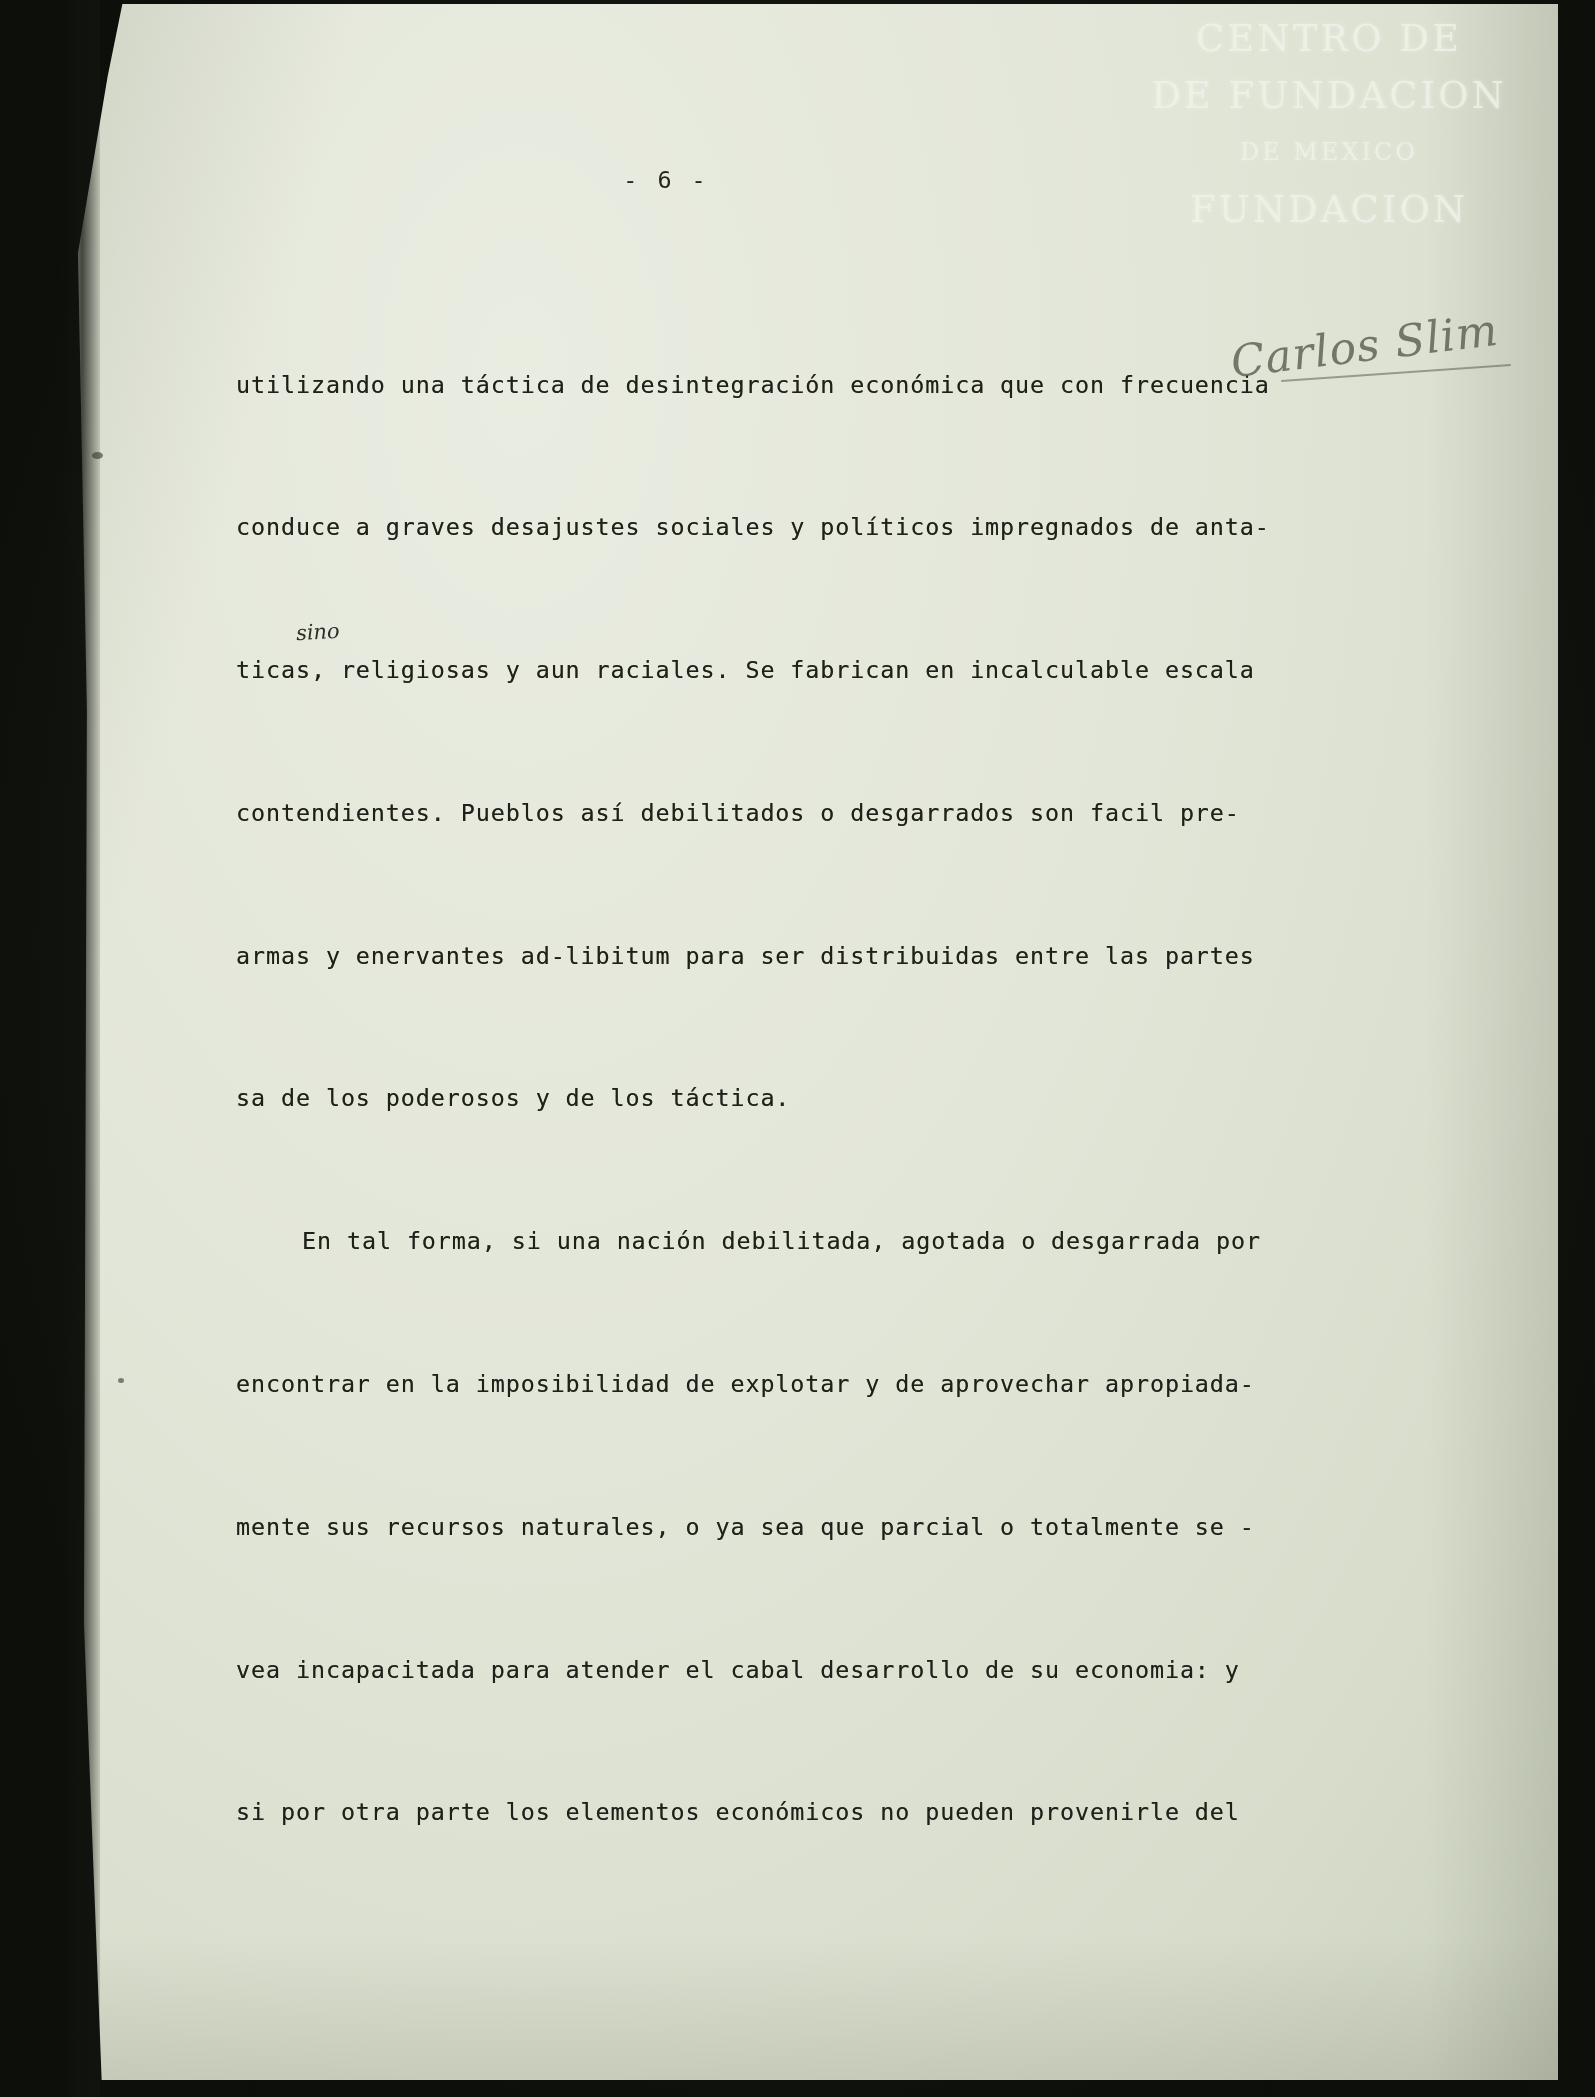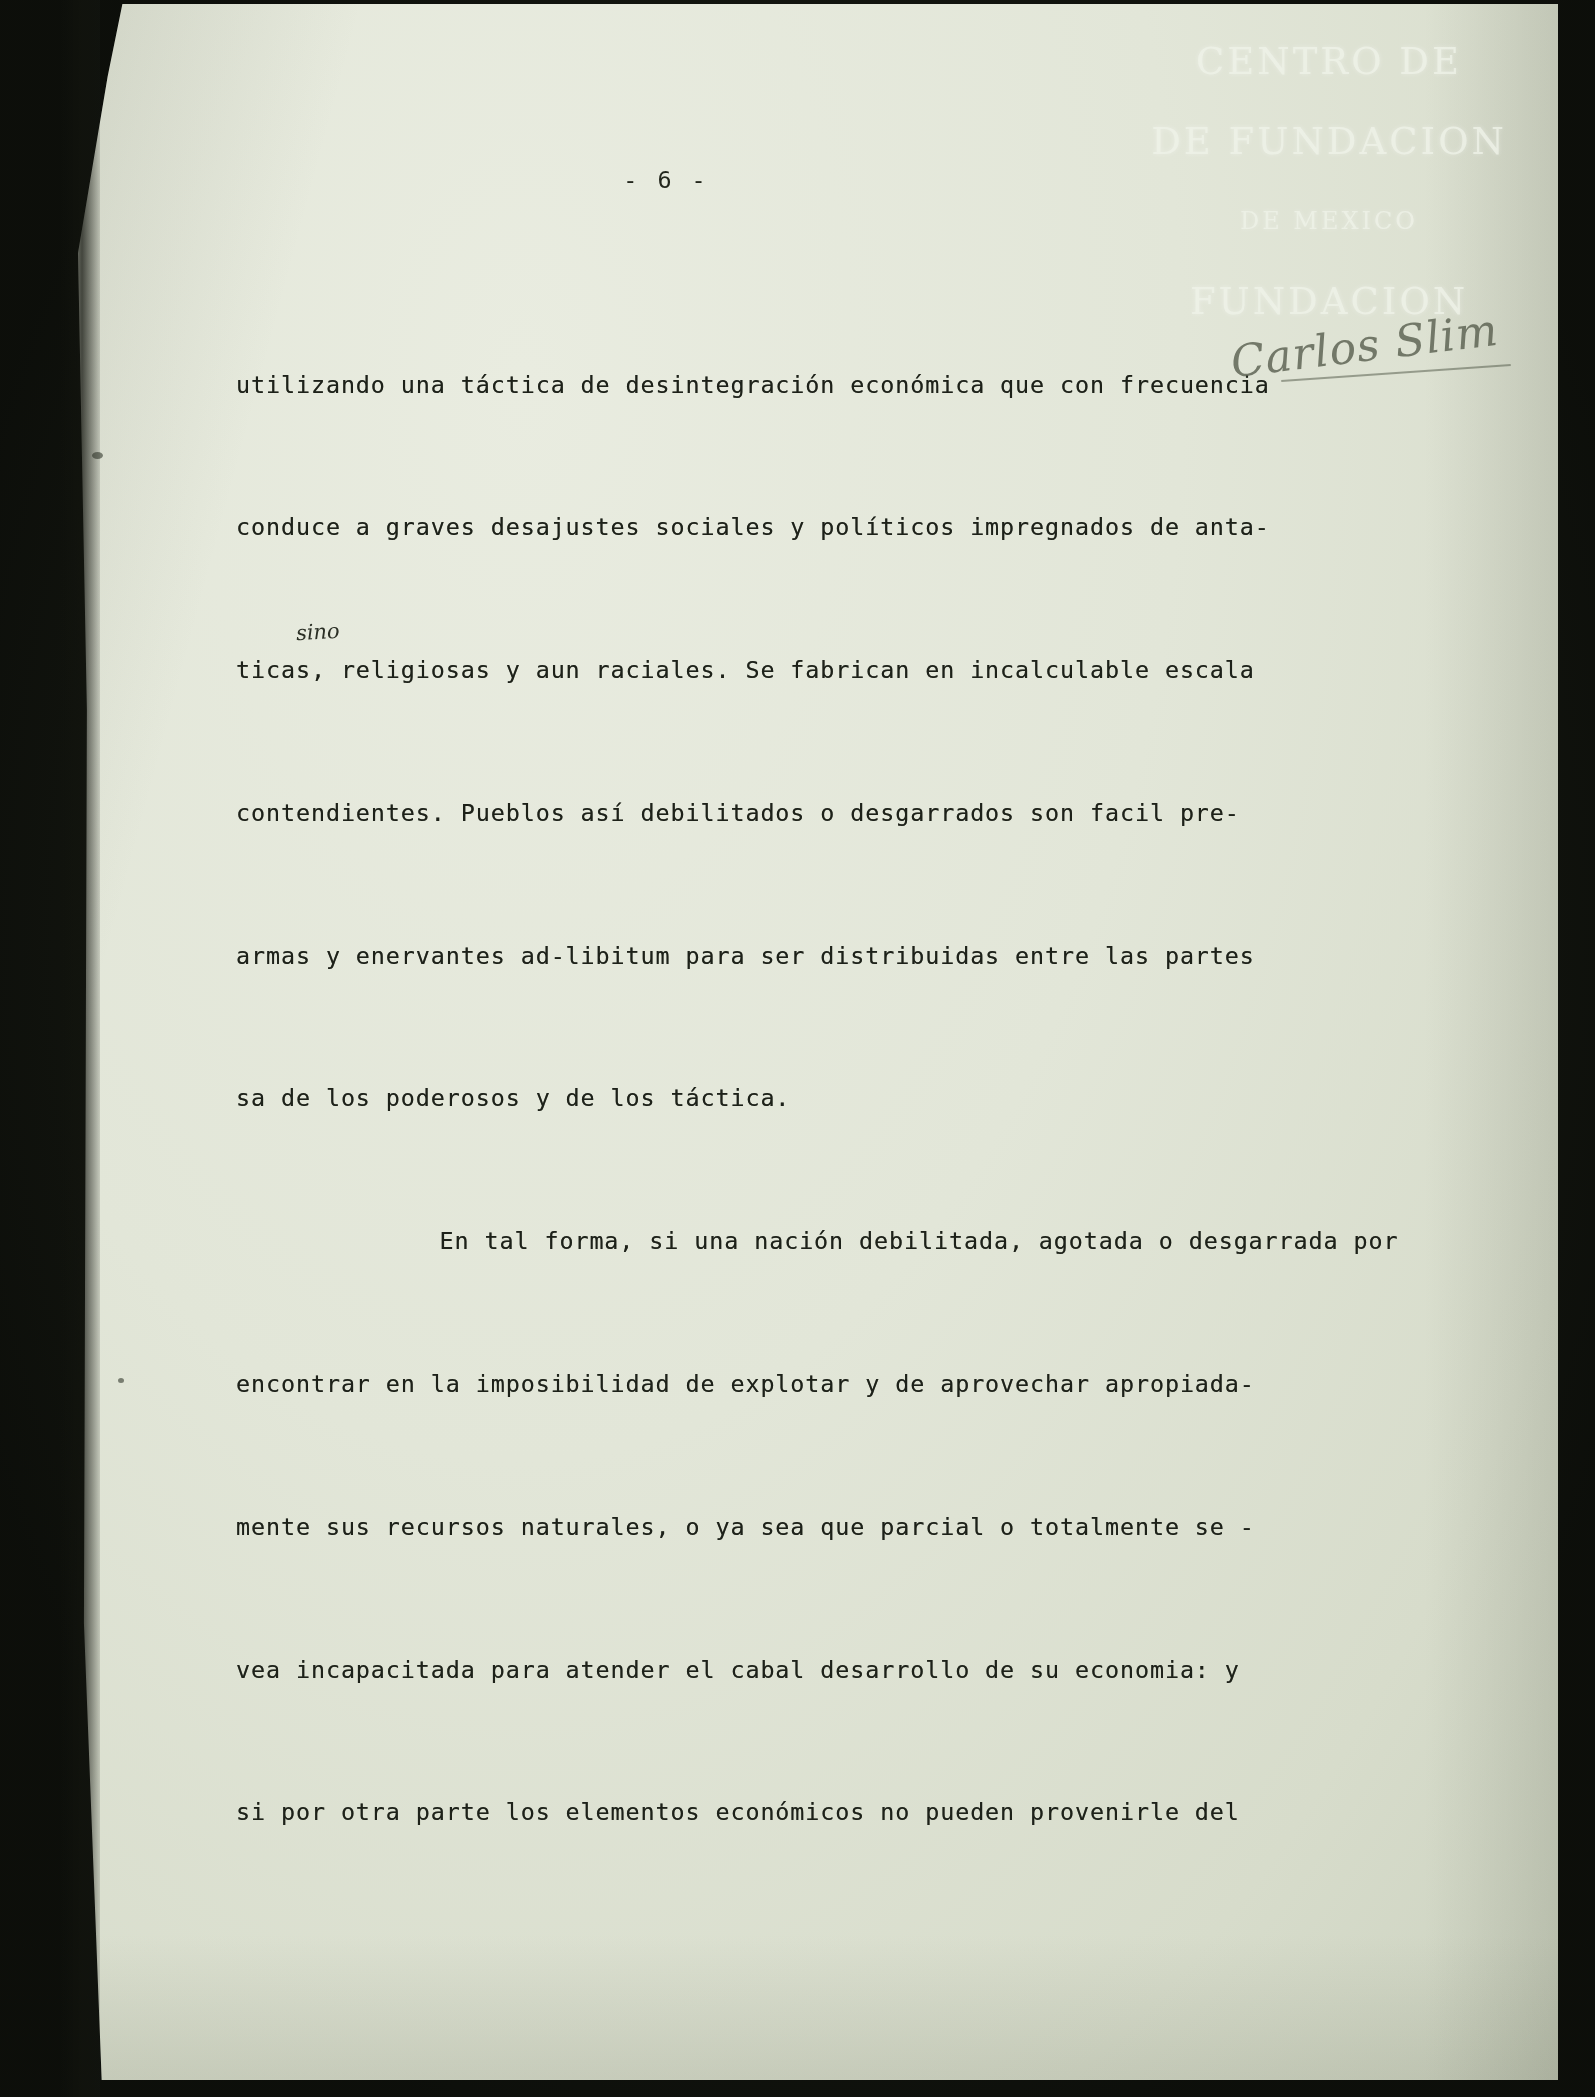--- a/index.html
+++ b/index.html
@@ -90,21 +90,21 @@
     text-align: center;
     width: 620px;
     margin: 0 0 14px 120px;
     letter-spacing: 3px;
     color: #23271d;
   }
   .line {
     display: block;
     text-shadow: 0 0 0.6px rgba(30,34,25,0.55);
   }
-  .ind { padding-left: 66px; text-align: center; }
+  .ind { padding-left: 66px; }
 
   
   .ins {
     position: absolute;
     left: 296px;
     top: 620px;
     font-family: "DejaVu Serif", serif;
     font-style: italic;
     font-size: 21px;
     color: #2b2f25;
@@ -119,21 +119,21 @@
     top: 10px;
     width: 460px;
     text-align: center;
     z-index: 5;
     pointer-events: none;
     color: rgba(238,242,232,0.78);
     font-family: "DejaVu Serif", serif;
     letter-spacing: 3px;
     text-shadow: 0 0 5px rgba(255,255,255,0.35);
   }
-  .stamp div { line-height: 57px; font-size: 37px; margin-top: 23px; }
+  .stamp div { line-height: 57px; font-size: 37px; }
   .stamp .l4 { font-size: 24px; }
   .signature {
     position: absolute;
     right: 96px;
     top: 320px;
     z-index: 6;
     font-family: "DejaVu Serif", serif;
     font-style: italic;
     font-size: 44px;
     color: rgba(90,96,80,0.82);

